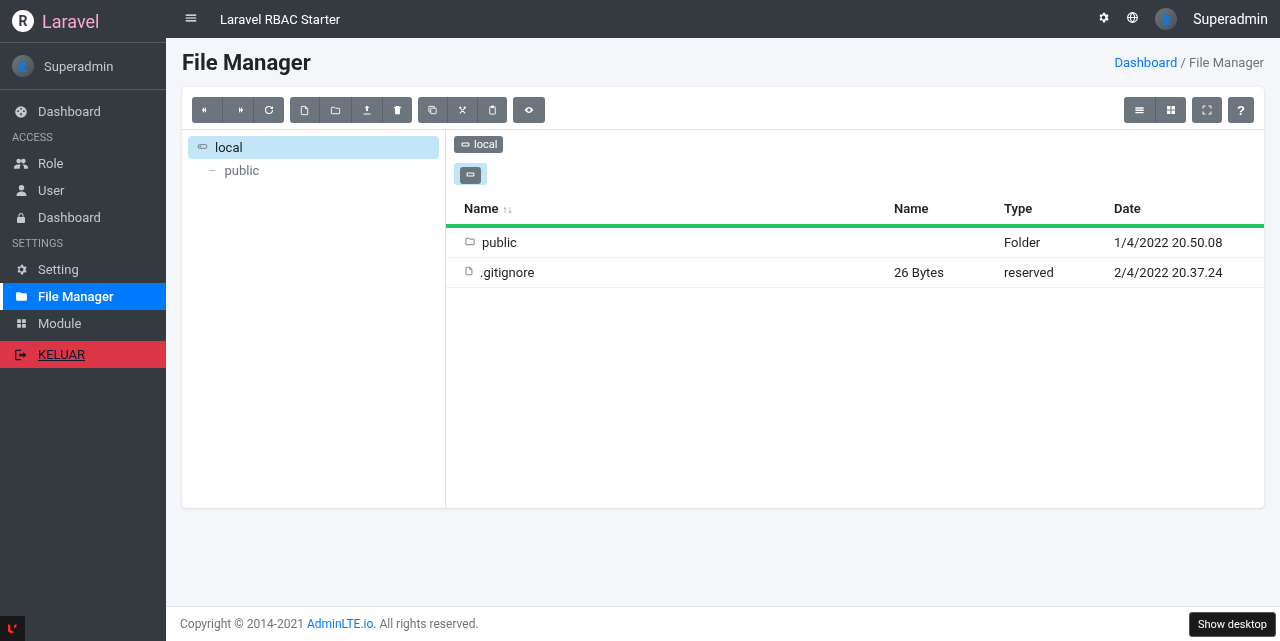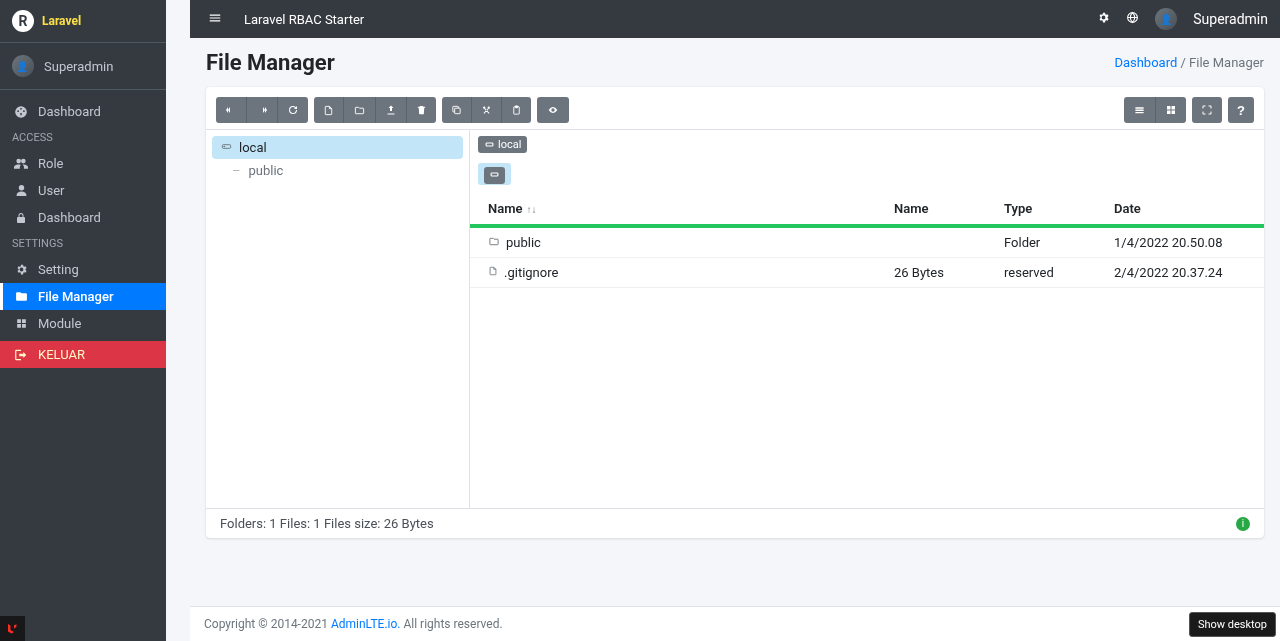--- a/index.html
+++ b/index.html
@@ -3,33 +3,33 @@
 <meta charset="utf-8">
 <style>
 * { box-sizing: border-box; margin: 0; padding: 0; }
 body { font-family: -apple-system, BlinkMacSystemFont, "Segoe UI", Roboto, sans-serif; font-size: 14px; color: #212529; background: #f4f6f9; overflow: hidden; }
 .wrapper { display: flex; height: 641px; width: 1280px; }
 
 
 .sidebar { width: 166px; background: #343a40; color: #c2c7d0; flex-shrink: 0; display: flex; flex-direction: column; }
 .brand { display: flex; align-items: center; padding: 10px 12px; border-bottom: 1px solid #4f5962; }
 .brand-logo { width: 22px; height: 22px; border-radius: 50%; background: #fff; display: flex; align-items: center; justify-content: center; color: #343a40; font-weight: bold; margin-right: 8px; font-size: 14px; }
-.brand-text { color: #fde047; font-size: 12px; font-weight: 700; }
+.brand-text { color: #f9a8d4; font-size: 18px; font-weight: 400; }
 .user-panel { display: flex; align-items: center; padding: 12px; border-bottom: 1px solid #4f5962; }
 .user-avatar { width: 22px; height: 22px; border-radius: 50%; background: linear-gradient(135deg,#6c757d,#495057); margin-right: 10px; display:flex; align-items:center; justify-content:center; font-size:10px; color:#fff;}
 .user-name { color: #c2c7d0; font-size: 13px; }
 .nav-section { padding: 8px 0; }
 .nav-header { padding: 6px 12px; font-size: 11px; color: #a0a6ae; }
 .nav-item { display: flex; align-items: center; padding: 6px 12px; color: #c2c7d0; cursor: pointer; font-size: 13px; }
 .nav-item.active { background: #007bff; color: #fff; border-left: 3px solid #fff; padding-left: 9px; font-weight: 500;}
-.nav-item.logout { background: #dc3545; color: #fef9c3; margin-top: 4px;}
+.nav-item.logout { background: #dc3545; color: #0f172a; margin-top: 4px; text-decoration: underline;}
 .nav-icon { width: 18px; margin-right: 8px; display: inline-flex; justify-content: center; }
 
 
-.main { flex: 1; display: flex; flex-direction: column; margin-left: 24px; }
+.main { flex: 1; display: flex; flex-direction: column; }
 .topbar { height: 38px; background: #343a40; display: flex; align-items: center; padding: 0 12px; color: #fff; }
 .hamburger { cursor: pointer; padding: 6px; }
 .top-title { margin-left: 16px; font-size: 13px; color: #fff; }
 .topbar-right { margin-left: auto; display: flex; align-items: center; gap: 16px; }
 .top-icon { cursor: pointer; font-size: 14px; color:#fff; }
 .top-user { display: flex; align-items: center; gap: 6px; cursor: pointer; }
 
 .content { flex: 1; display: flex; flex-direction: column; }
 .content-header { display: flex; align-items: center; padding: 12px 16px; }
 .page-title { font-size: 22px; color: #212529; }
@@ -343,24 +343,20 @@
                           </svg></span><span>.gitignore</span></td>
                     <td>26 Bytes</td>
                     <td>reserved</td>
                     <td>2/4/2022 20.37.24</td>
                   </tr>
                 </tbody>
               </table>
             </div>
           </div>
 
-          <div class="fm-status">
-            <span>Folders: 1 Files: 1 Files size: 26 Bytes</span>
-            <span class="status-dot">i</span>
-          </div>
         </div>
       </div>
 
       <div class="footer">
         <span>Copyright © 2014-2021 </span><a href="#">AdminLTE.io.</a><span> All rights reserved.</span>
       </div>
     </div>
   </div>
 </div>
 

